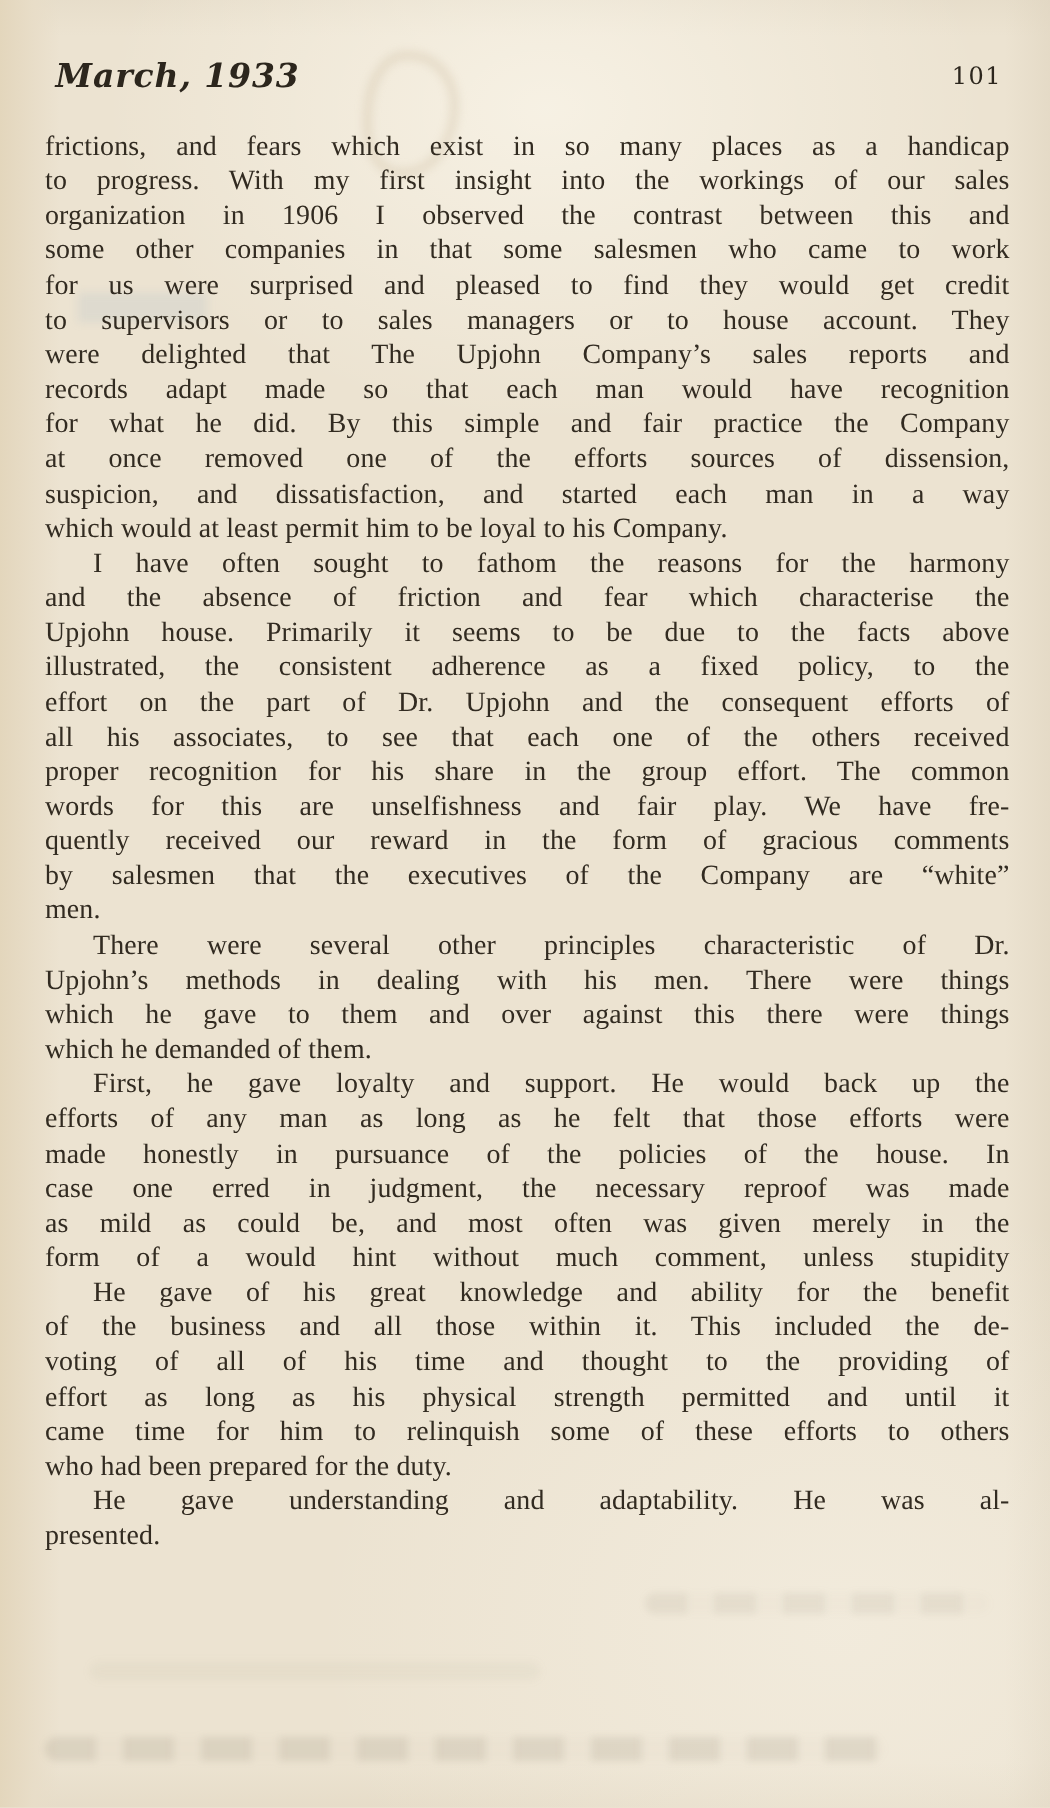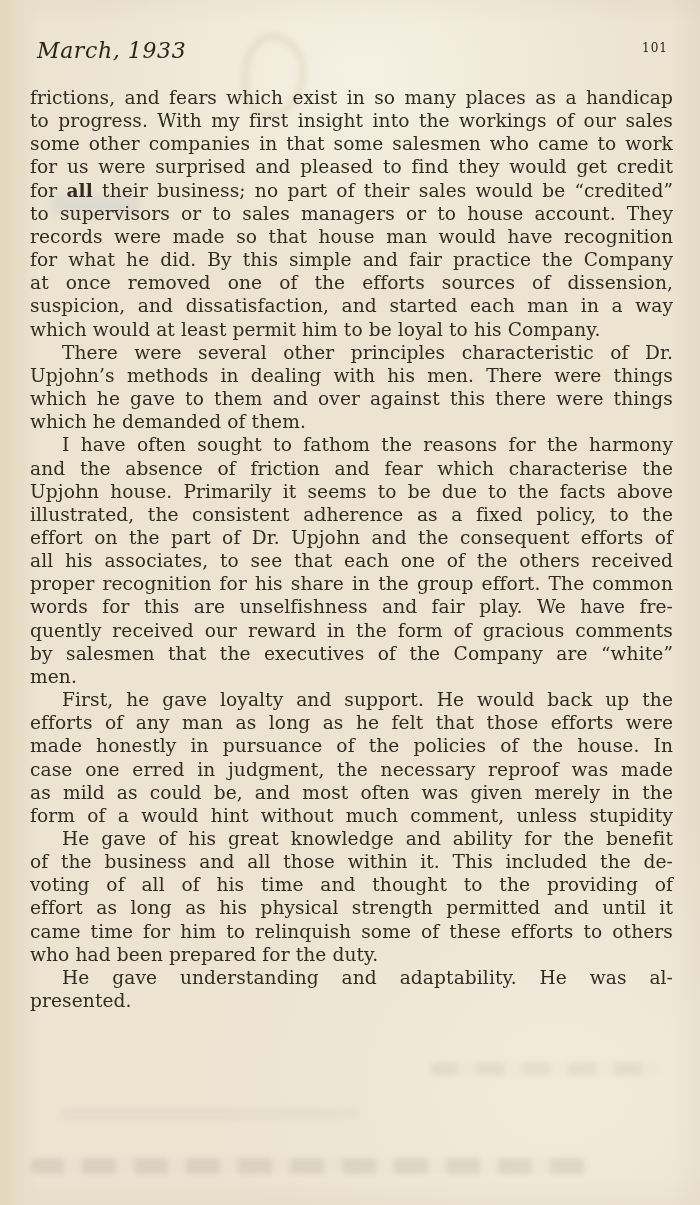--- a/index.html
+++ b/index.html
@@ -47,34 +47,35 @@
     position: absolute; left: 60px; top: 1108px; width: 300px; height: 12px;
     background: rgba(140,128,104,0.06); filter: blur(3px); border-radius: 6px;
   }
 
   .running-head {
     position: absolute; left: 35px; right: 28px; top: 38px; height: 30px;
     color: #2c261d;
   }
   .head-date {
     position: absolute; left: 2px; top: 0;
-    font-style: italic; font-weight: normal;
+    font-style: italic; font-weight: bold;
     font-size: 22px; letter-spacing: 0.6px;
   }
   .head-page {
     position: absolute; right: 4px; top: 3px;
-    font-size: 12px; letter-spacing: 1px;
+    font-size: 16px; letter-spacing: 1px;
   }
 
   .body-text {
     position: absolute; left: 30px; top: 86px; width: 643px;
     color: #322b21;
     font-size: 18.6px;
     line-height: 23.15px;
     letter-spacing: 0.1px;
+    font-family: Liberation Serif, serif;
   }
   .paragraph { margin: 0; }
   .line { white-space: nowrap; }
   .line.j { white-space: normal; text-align: justify; text-align-last: justify; }
   .line.indent { padding-left: 32px; }
   .line b { font-weight: bold; }
 </style>
 </head>
 <body>
 
@@ -87,48 +88,49 @@
 
 <div class="running-head">
   <span class="head-date">March, 1933</span>
   <span class="head-page">101</span>
 </div>
 
 <div class="body-text" id="body-text">
     <div class="paragraph">
       <div class="line j">frictions, and fears which exist in so many places as a handicap</div>
       <div class="line j">to progress.  With my first insight into the workings of our sales</div>
+      <div class="line j">organization in 1906 I observed the contrast between this and</div>
       <div class="line j">some other companies in that some salesmen who came to work</div>
       <div class="line j">for us were surprised and pleased to find they would get credit</div>
-      <div class="line j">for <b>all</b> their business; no part of their sales would be “credited”</div>
       <div class="line j">to supervisors or to sales managers or to house account.  They</div>
-      <div class="line j">records were made so that house man would have recognition</div>
+      <div class="line j">were delighted that The Upjohn Company’s sales reports and</div>
+      <div class="line j">records adapt made so that each man would have recognition</div>
       <div class="line j">for what he did.  By this simple and fair practice the Company</div>
       <div class="line j">at once removed one of the efforts sources of dissension,</div>
       <div class="line j">suspicion, and dissatisfaction, and started each man in a way</div>
       <div class="line">which would at least permit him to be loyal to his Company.</div>
-    </div>
-    <div class="paragraph">
-      <div class="line j indent">There were several other principles characteristic of Dr.</div>
-      <div class="line j">Upjohn’s methods in dealing with his men.  There were things</div>
-      <div class="line j">which he gave to them and over against this there were things</div>
-      <div class="line">which he demanded of them.</div>
     </div>
     <div class="paragraph">
       <div class="line j indent">I have often sought to fathom the reasons for the harmony</div>
       <div class="line j">and the absence of friction and fear which characterise the</div>
       <div class="line j">Upjohn house.  Primarily it seems to be due to the facts above</div>
       <div class="line j">illustrated, the consistent adherence as a fixed policy, to the</div>
       <div class="line j">effort on the part of Dr. Upjohn and the consequent efforts of</div>
       <div class="line j">all his associates, to see that each one of the others received</div>
       <div class="line j">proper recognition for his share in the group effort.  The common</div>
       <div class="line j">words for this are unselfishness and fair play.  We have fre-</div>
       <div class="line j">quently received our reward in the form of gracious comments</div>
       <div class="line j">by salesmen that the executives of the Company are “white”</div>
       <div class="line">men.</div>
+    </div>
+    <div class="paragraph">
+      <div class="line j indent">There were several other principles characteristic of Dr.</div>
+      <div class="line j">Upjohn’s methods in dealing with his men.  There were things</div>
+      <div class="line j">which he gave to them and over against this there were things</div>
+      <div class="line">which he demanded of them.</div>
     </div>
     <div class="paragraph">
       <div class="line j indent">First, he gave loyalty and support.  He would back up the</div>
       <div class="line j">efforts of any man as long as he felt that those efforts were</div>
       <div class="line j">made honestly in pursuance of the policies of the house.  In</div>
       <div class="line j">case one erred in judgment, the necessary reproof was made</div>
       <div class="line j">as mild as could be, and most often was given merely in the</div>
       <div class="line j">form of a would hint without much comment, unless stupidity</div>
     </div>
     <div class="paragraph">

